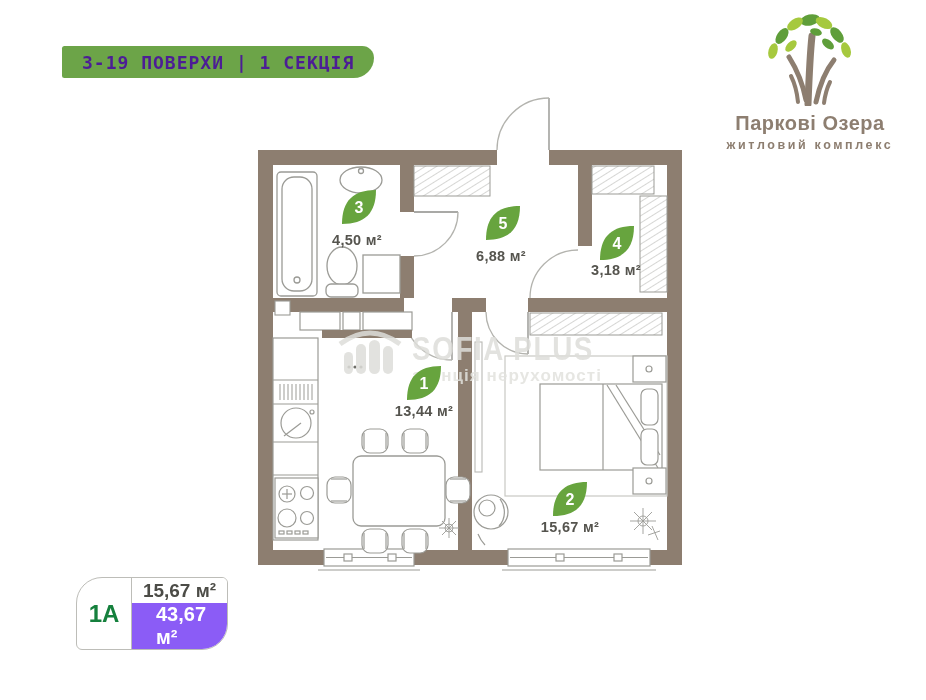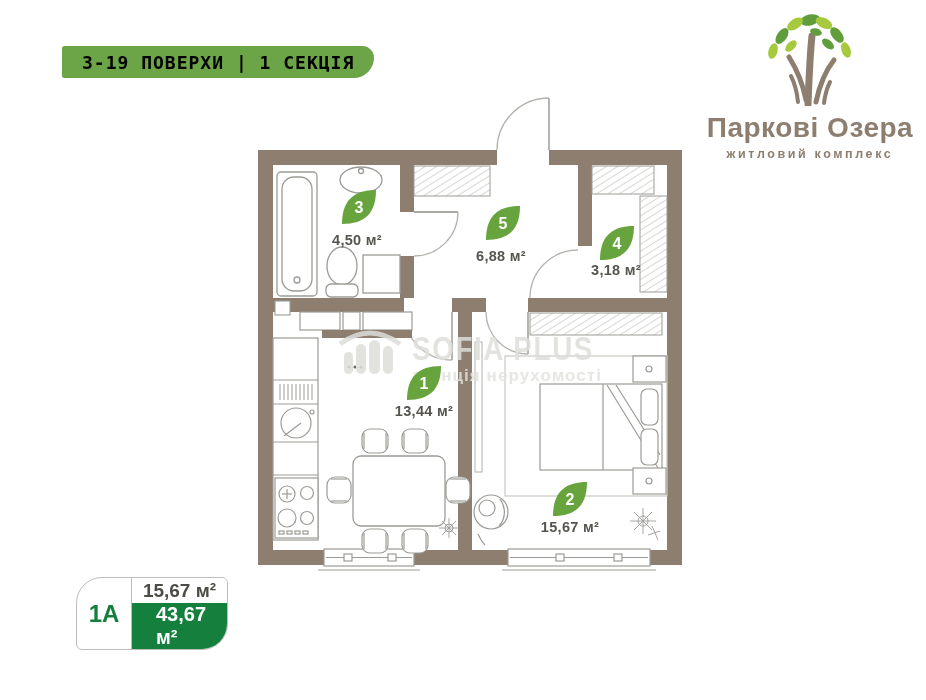--- a/index.html
+++ b/index.html
@@ -1,43 +1,43 @@
 <!DOCTYPE html>
 <html><head>
 <meta charset="utf-8">
 <style>
   html,body{margin:0;padding:0;background:#fff;}
   #canvas{position:relative;width:926px;height:700px;background:#fff;overflow:hidden;
           font-family:"Liberation Sans",sans-serif;}
 
   
   .floors-badge{position:absolute;left:62px;top:46px;height:32px;display:flex;align-items:center;
-    padding:0 20px;background:#6ca448;color:#000000;
+    padding:0 20px;background:#6ca448;color:#4c1d95;
     font-family:"DejaVu Sans Mono",monospace;font-weight:bold;font-size:18px;letter-spacing:1px;
     border-radius:3px 14px 24px 3px;}
 
   
   .logo{position:absolute;left:695px;top:10px;width:230px;text-align:center;color:#8d7e70;}
   .logo .tree{display:inline-block;}
-  .logo .title{font-size:28px;font-weight:bold;letter-spacing:.5px;margin-top:2px;color:#8d7e70;text-align:center;}
+  .logo .title{font-size:20px;font-weight:bold;letter-spacing:.5px;margin-top:2px;color:#8d7e70;text-align:center;}
   .logo .subtitle{font-size:12.5px;font-weight:bold;letter-spacing:2.6px;margin-top:3px;color:#8d7e70;}
 
   
   .plan-svg{position:absolute;left:0;top:0;}
 
   
   .unit-badge{position:absolute;left:76px;top:577px;width:150px;height:71px;
     border:1.5px solid #bdbdb8;border-radius:26px 6px 26px 6px;overflow:hidden;display:flex;background:#fff;}
   .unit-badge .code{width:54px;display:flex;align-items:center;justify-content:center;
     font-size:24px;font-weight:bold;color:#15803d;border-right:1.5px solid #bdbdb8;}
   .unit-badge .areas{flex:1;display:flex;flex-direction:column;}
   .unit-badge .area-top{flex:1;display:flex;align-items:center;justify-content:center;
     font-size:19px;font-weight:bold;color:#4c4c47;background:#fff;}
   .unit-badge .area-total{flex:1;display:flex;align-items:center;justify-content:center;
-    font-size:20px;font-weight:bold;color:#fff;background:#15803d;border-radius:0 0 22px 0;padding-left:24px;}
+    font-size:20px;font-weight:bold;color:#fff;background:#8b5cf6;border-radius:0 0 22px 0;padding-left:24px;}
 
   
   text{font-family:"Liberation Sans",sans-serif;}
   .arealabel{font-size:14.5px;font-weight:600;fill:#55544e;letter-spacing:.3px;}
   .leafnum{font-size:16px;font-weight:bold;fill:#fff;}
   .wm-title{font-size:34px;font-weight:bold;fill:#dededa;letter-spacing:2px;}
   .wm-sub{font-size:16px;font-weight:bold;fill:#e2e2de;letter-spacing:1px;}
 </style>
 </head>
 <body>

